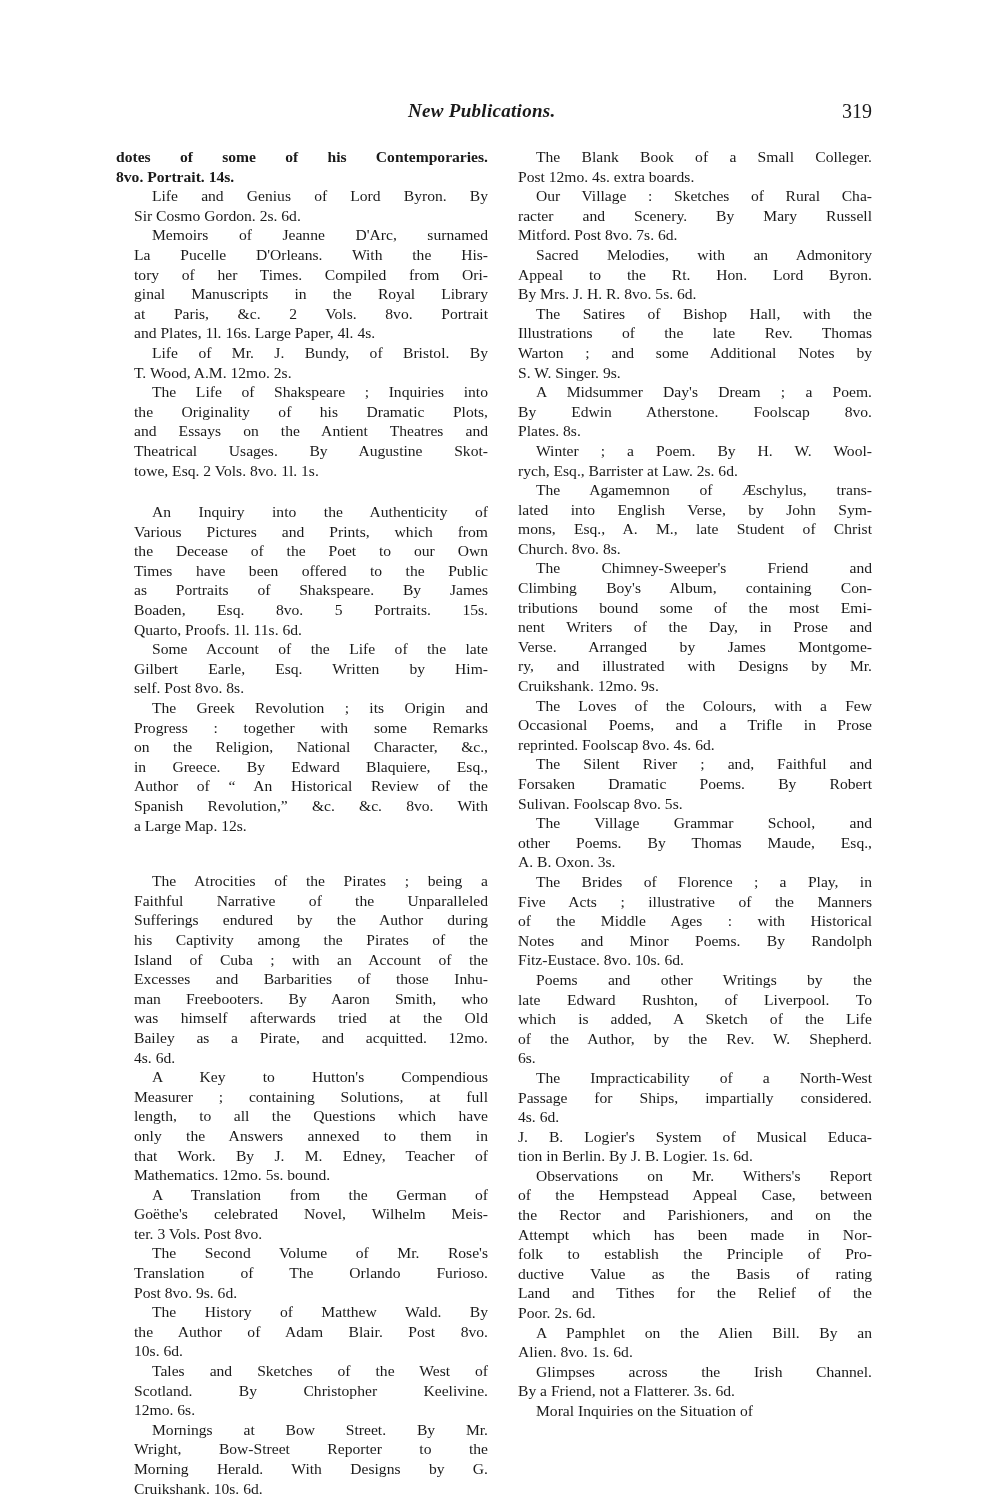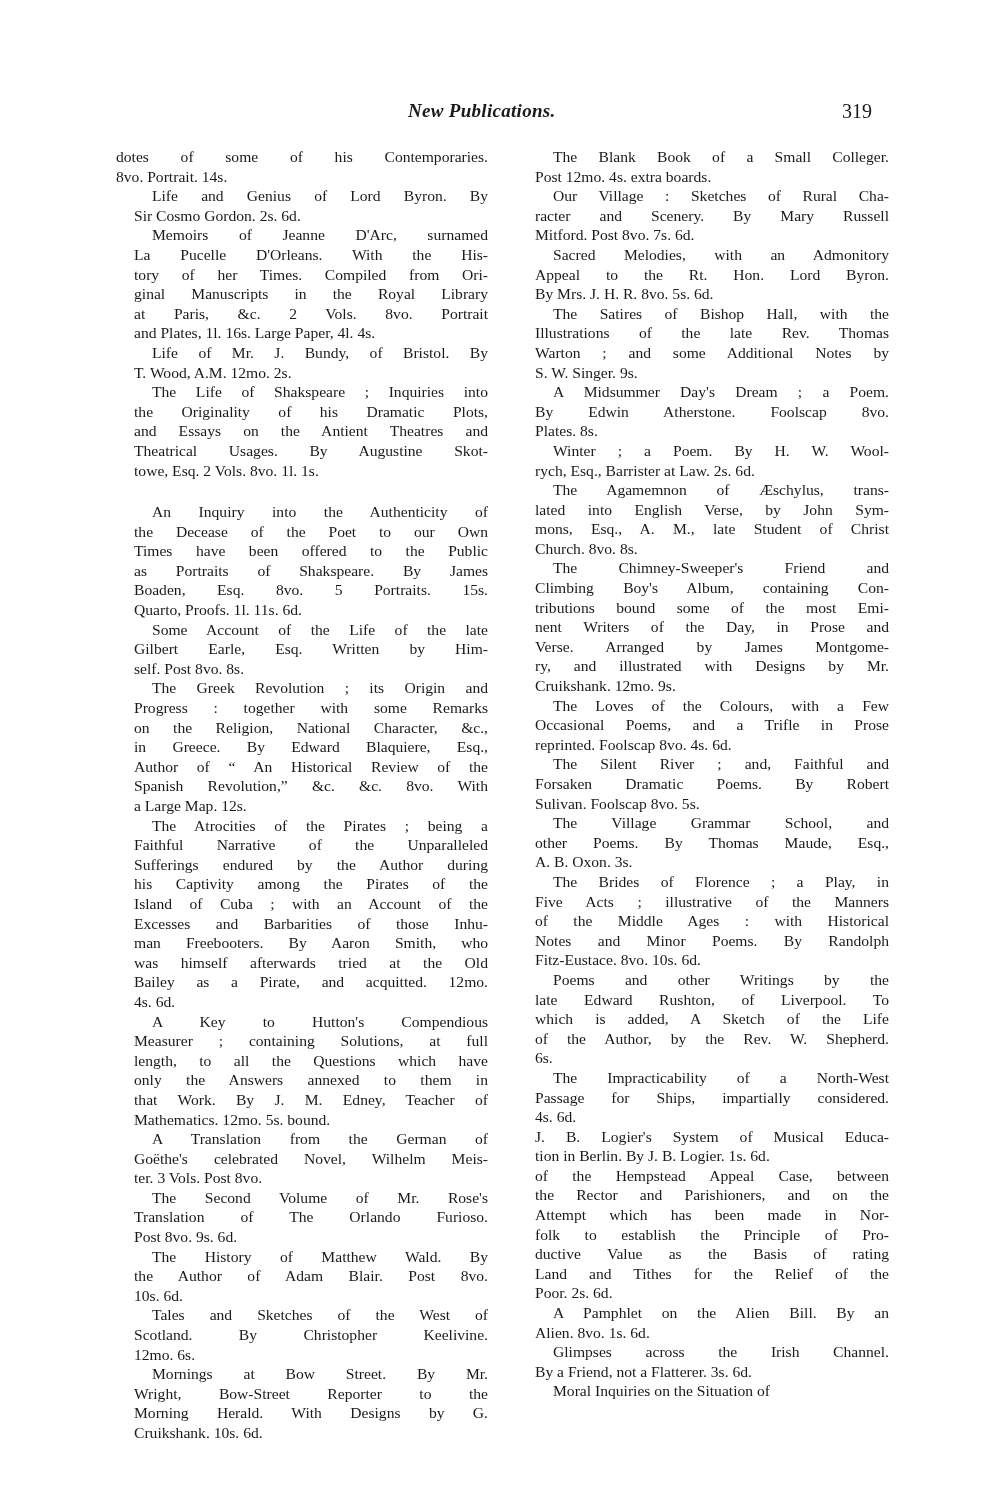--- a/index.html
+++ b/index.html
@@ -4,23 +4,23 @@
 <style>
   html, body { margin: 0; padding: 0; background: #ffffff; }
   body { width: 1005px; height: 1503px; position: relative; overflow: hidden;
          font-family: "Liberation Serif", "DejaVu Serif", serif; color: #1a1a1a; }
   .header { position: absolute; top: 100px; left: 0; width: 881px; height: 30px; }
   .running-title { position: absolute; left: 408px; top: 0; font-style: italic; font-weight: bold;
                    font-size: 19px; letter-spacing: 0.3px; }
   .page-number { position: absolute; left: 842px; top: 0; font-weight: normal; font-size: 20px; }
   .col { position: absolute; top: 147px; width: 372px; font-size: 15.6px; line-height: 19.6px; }
   .col-left { left: 116px; }
-  .col-right { left: 517px; }
+  .col-right { left: 500px; }
   .entry { text-align: justify; text-indent: 18px; margin: 0; }
-  .entry.cont { text-indent: 0; }
+  .entry.cont { text-indent: 0; font-weight: bold; }
   .line { display: block; text-align: justify; text-align-last: justify; white-space: nowrap; }
   .line.last { text-align-last: left; }
 </style>
 </head>
 <body>
 
 <div class="header">
   <span class="running-title">New Publications.</span>
   <span class="page-number">319</span>
 </div>
@@ -48,20 +48,21 @@
     </p>
     <p class="entry">
       <span class="line" style="padding-left: 18px;">The Life of Shakspeare ; Inquiries into</span>
       <span class="line">the Originality of his Dramatic Plots,</span>
       <span class="line">and Essays on the Antient Theatres and</span>
       <span class="line">Theatrical Usages. By Augustine Skot-</span>
       <span class="line last">towe, Esq. 2 Vols. 8vo. 1l. 1s.</span>
     </p>
     <p class="entry">
       <span class="line" style="padding-left: 18px; margin-top: 22px;">An Inquiry into the Authenticity of</span>
+      <span class="line">Various Pictures and Prints, which from</span>
       <span class="line">the Decease of the Poet to our Own</span>
       <span class="line">Times have been offered to the Public</span>
       <span class="line">as Portraits of Shakspeare. By James</span>
       <span class="line">Boaden, Esq. 8vo. 5 Portraits. 15s.</span>
       <span class="line last">Quarto, Proofs. 1l. 11s. 6d.</span>
     </p>
     <p class="entry">
       <span class="line" style="padding-left: 18px;">Some Account of the Life of the late</span>
       <span class="line">Gilbert Earle, Esq. Written by Him-</span>
       <span class="line last">self. Post 8vo. 8s.</span>
@@ -69,21 +70,21 @@
     <p class="entry">
       <span class="line" style="padding-left: 18px;">The Greek Revolution ; its Origin and</span>
       <span class="line">Progress : together with some Remarks</span>
       <span class="line">on the Religion, National Character, &amp;c.,</span>
       <span class="line">in Greece. By Edward Blaquiere, Esq.,</span>
       <span class="line">Author of “ An Historical Review of the</span>
       <span class="line">Spanish Revolution,” &amp;c. &amp;c. 8vo. With</span>
       <span class="line last">a Large Map. 12s.</span>
     </p>
     <p class="entry">
-      <span class="line" style="padding-left: 18px;">The Atrocities of the Pirates ; being a</span>
+      <span class="line" style="padding-left: 18px; margin-top: 36px;">The Atrocities of the Pirates ; being a</span>
       <span class="line">Faithful Narrative of the Unparalleled</span>
       <span class="line">Sufferings endured by the Author during</span>
       <span class="line">his Captivity among the Pirates of the</span>
       <span class="line">Island of Cuba ; with an Account of the</span>
       <span class="line">Excesses and Barbarities of those Inhu-</span>
       <span class="line">man Freebooters. By Aaron Smith, who</span>
       <span class="line">was himself afterwards tried at the Old</span>
       <span class="line">Bailey as a Pirate, and acquitted. 12mo.</span>
       <span class="line last">4s. 6d.</span>
     </p>
@@ -199,20 +200,21 @@
     <p class="entry">
       <span class="line" style="padding-left: 18px;">The Impracticability of a North-West</span>
       <span class="line">Passage for Ships, impartially considered.</span>
       <span class="line last">4s. 6d.</span>
     </p>
     <p class="entry">
       <span class="line">J. B. Logier's System of Musical Educa-</span>
       <span class="line last">tion in Berlin. By J. B. Logier. 1s. 6d.</span>
     </p>
     <p class="entry">
+      <span class="line" style="padding-left: 18px;">Observations on Mr. Withers's Report</span>
       <span class="line">of the Hempstead Appeal Case, between</span>
       <span class="line">the Rector and Parishioners, and on the</span>
       <span class="line">Attempt which has been made in Nor-</span>
       <span class="line">folk to establish the Principle of Pro-</span>
       <span class="line">ductive Value as the Basis of rating</span>
       <span class="line">Land and Tithes for the Relief of the</span>
       <span class="line last">Poor. 2s. 6d.</span>
     </p>
     <p class="entry">
       <span class="line" style="padding-left: 18px;">A Pamphlet on the Alien Bill. By an</span>

